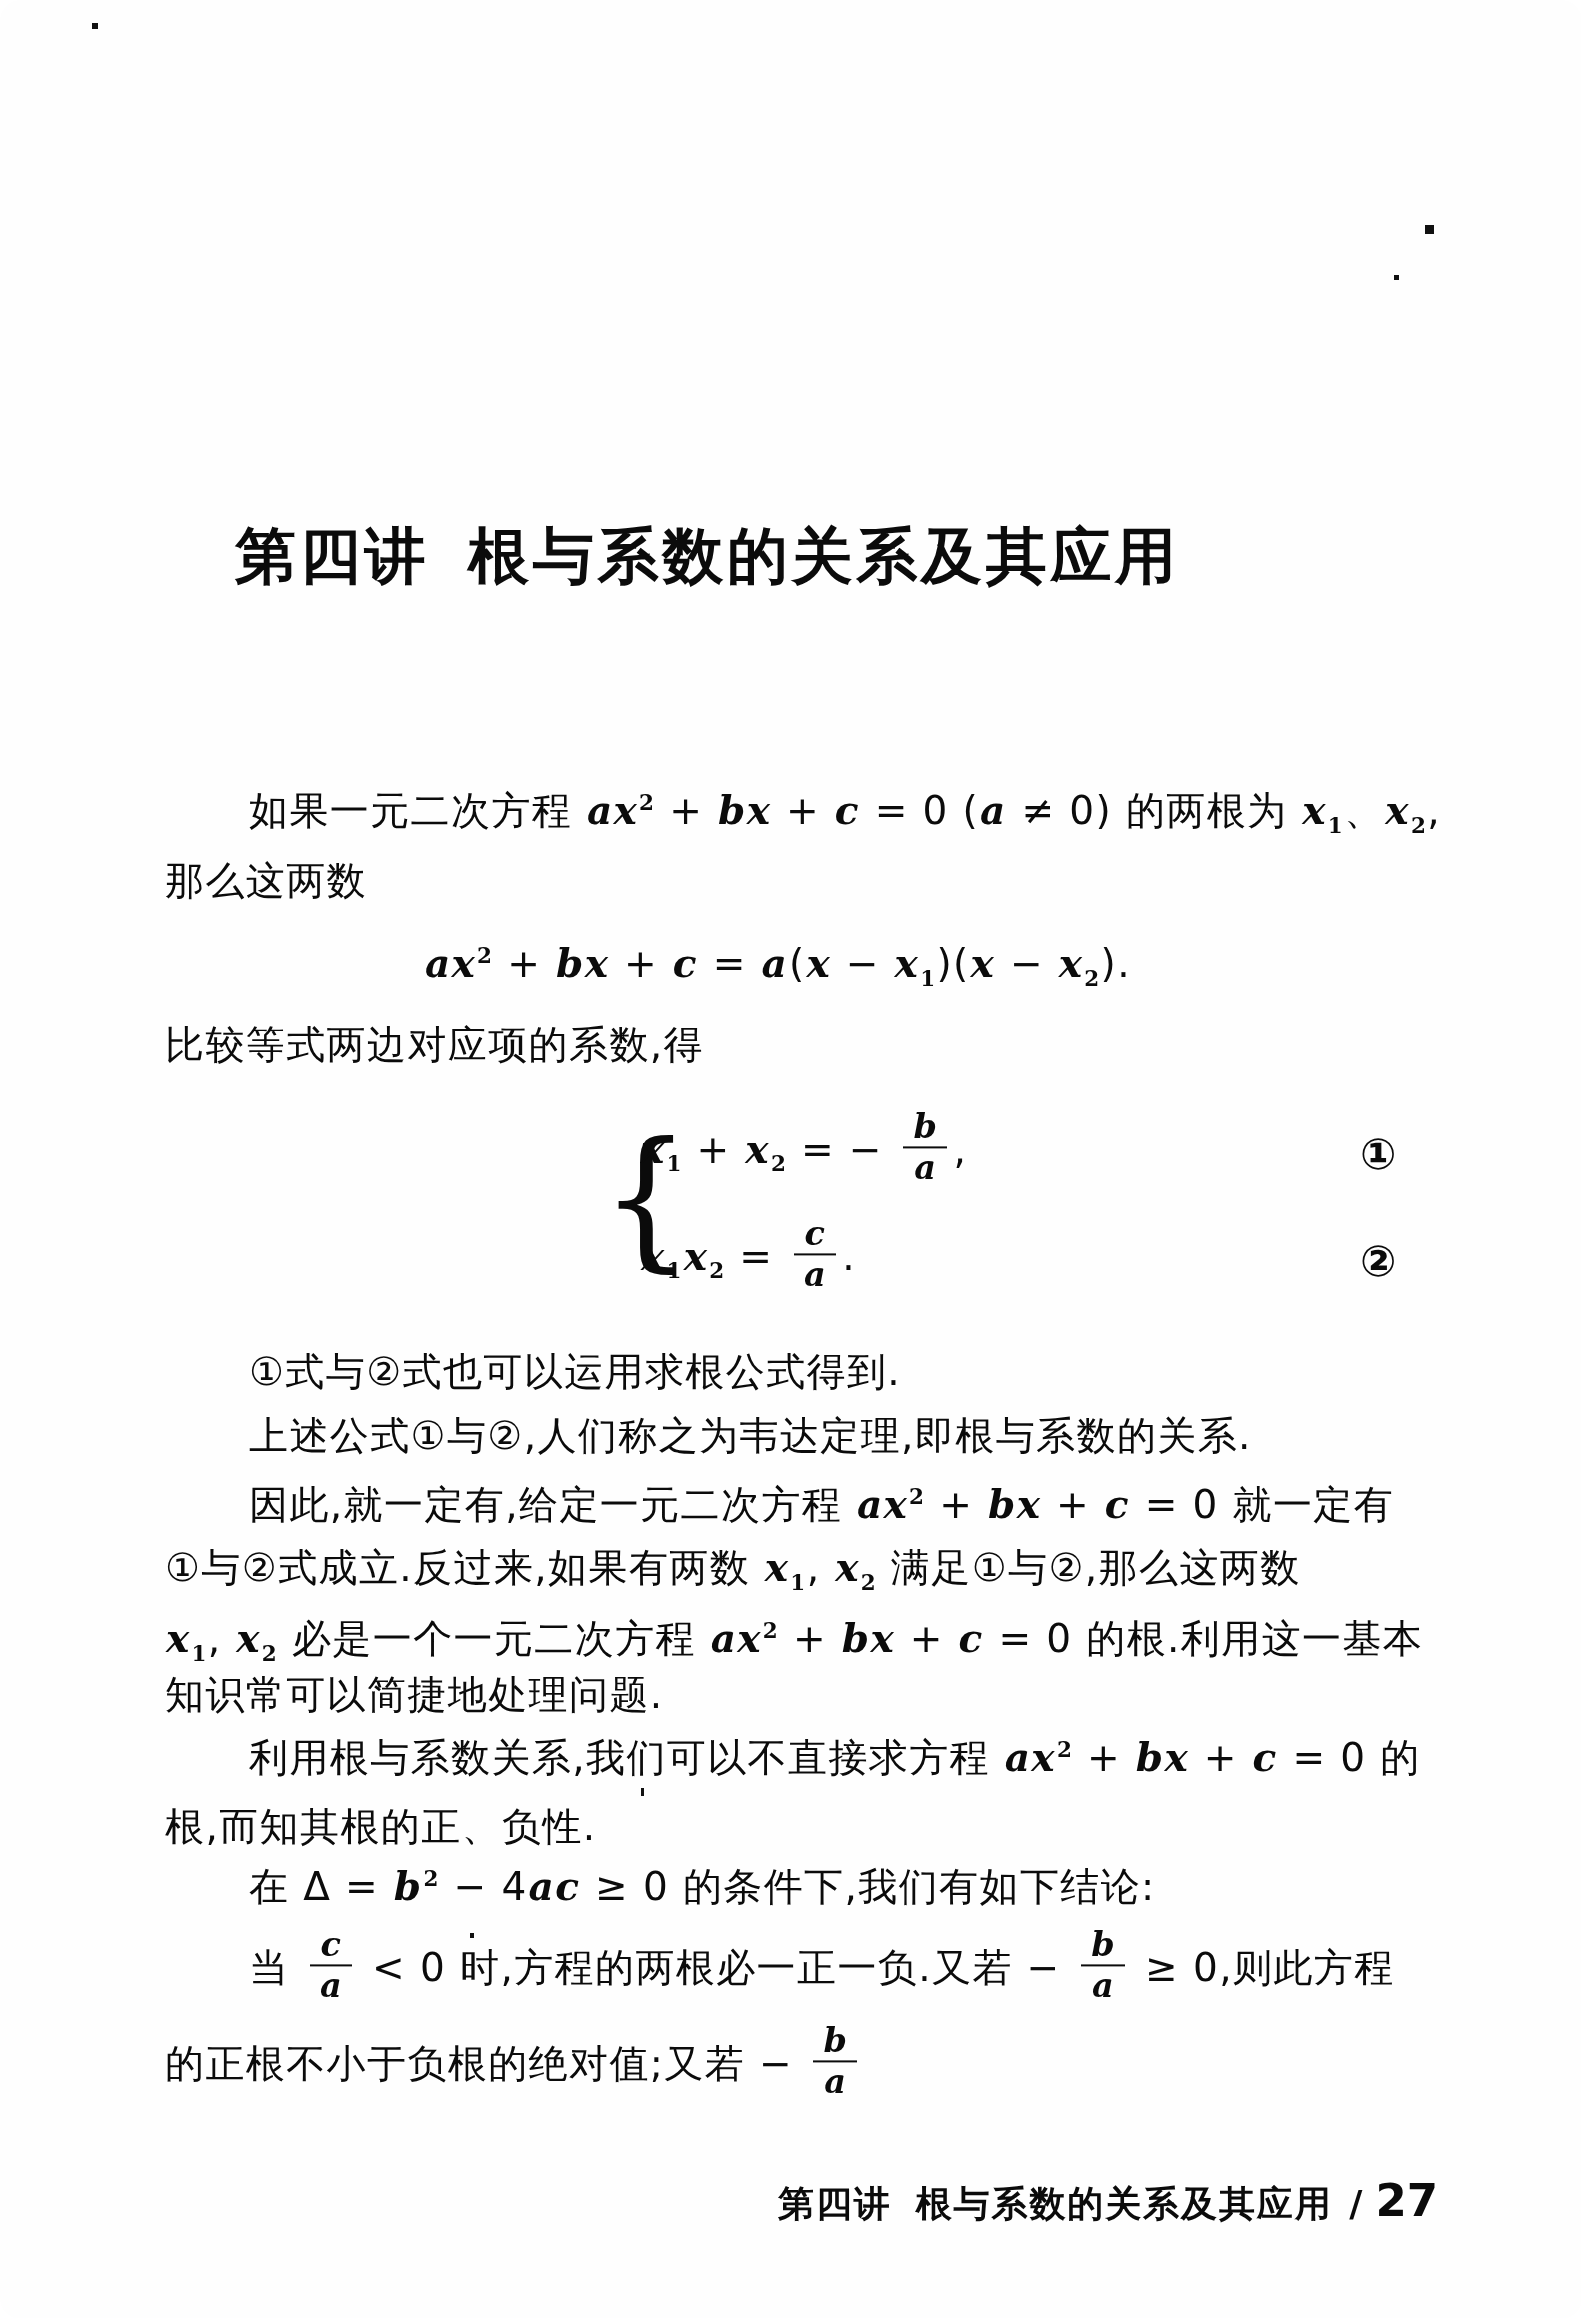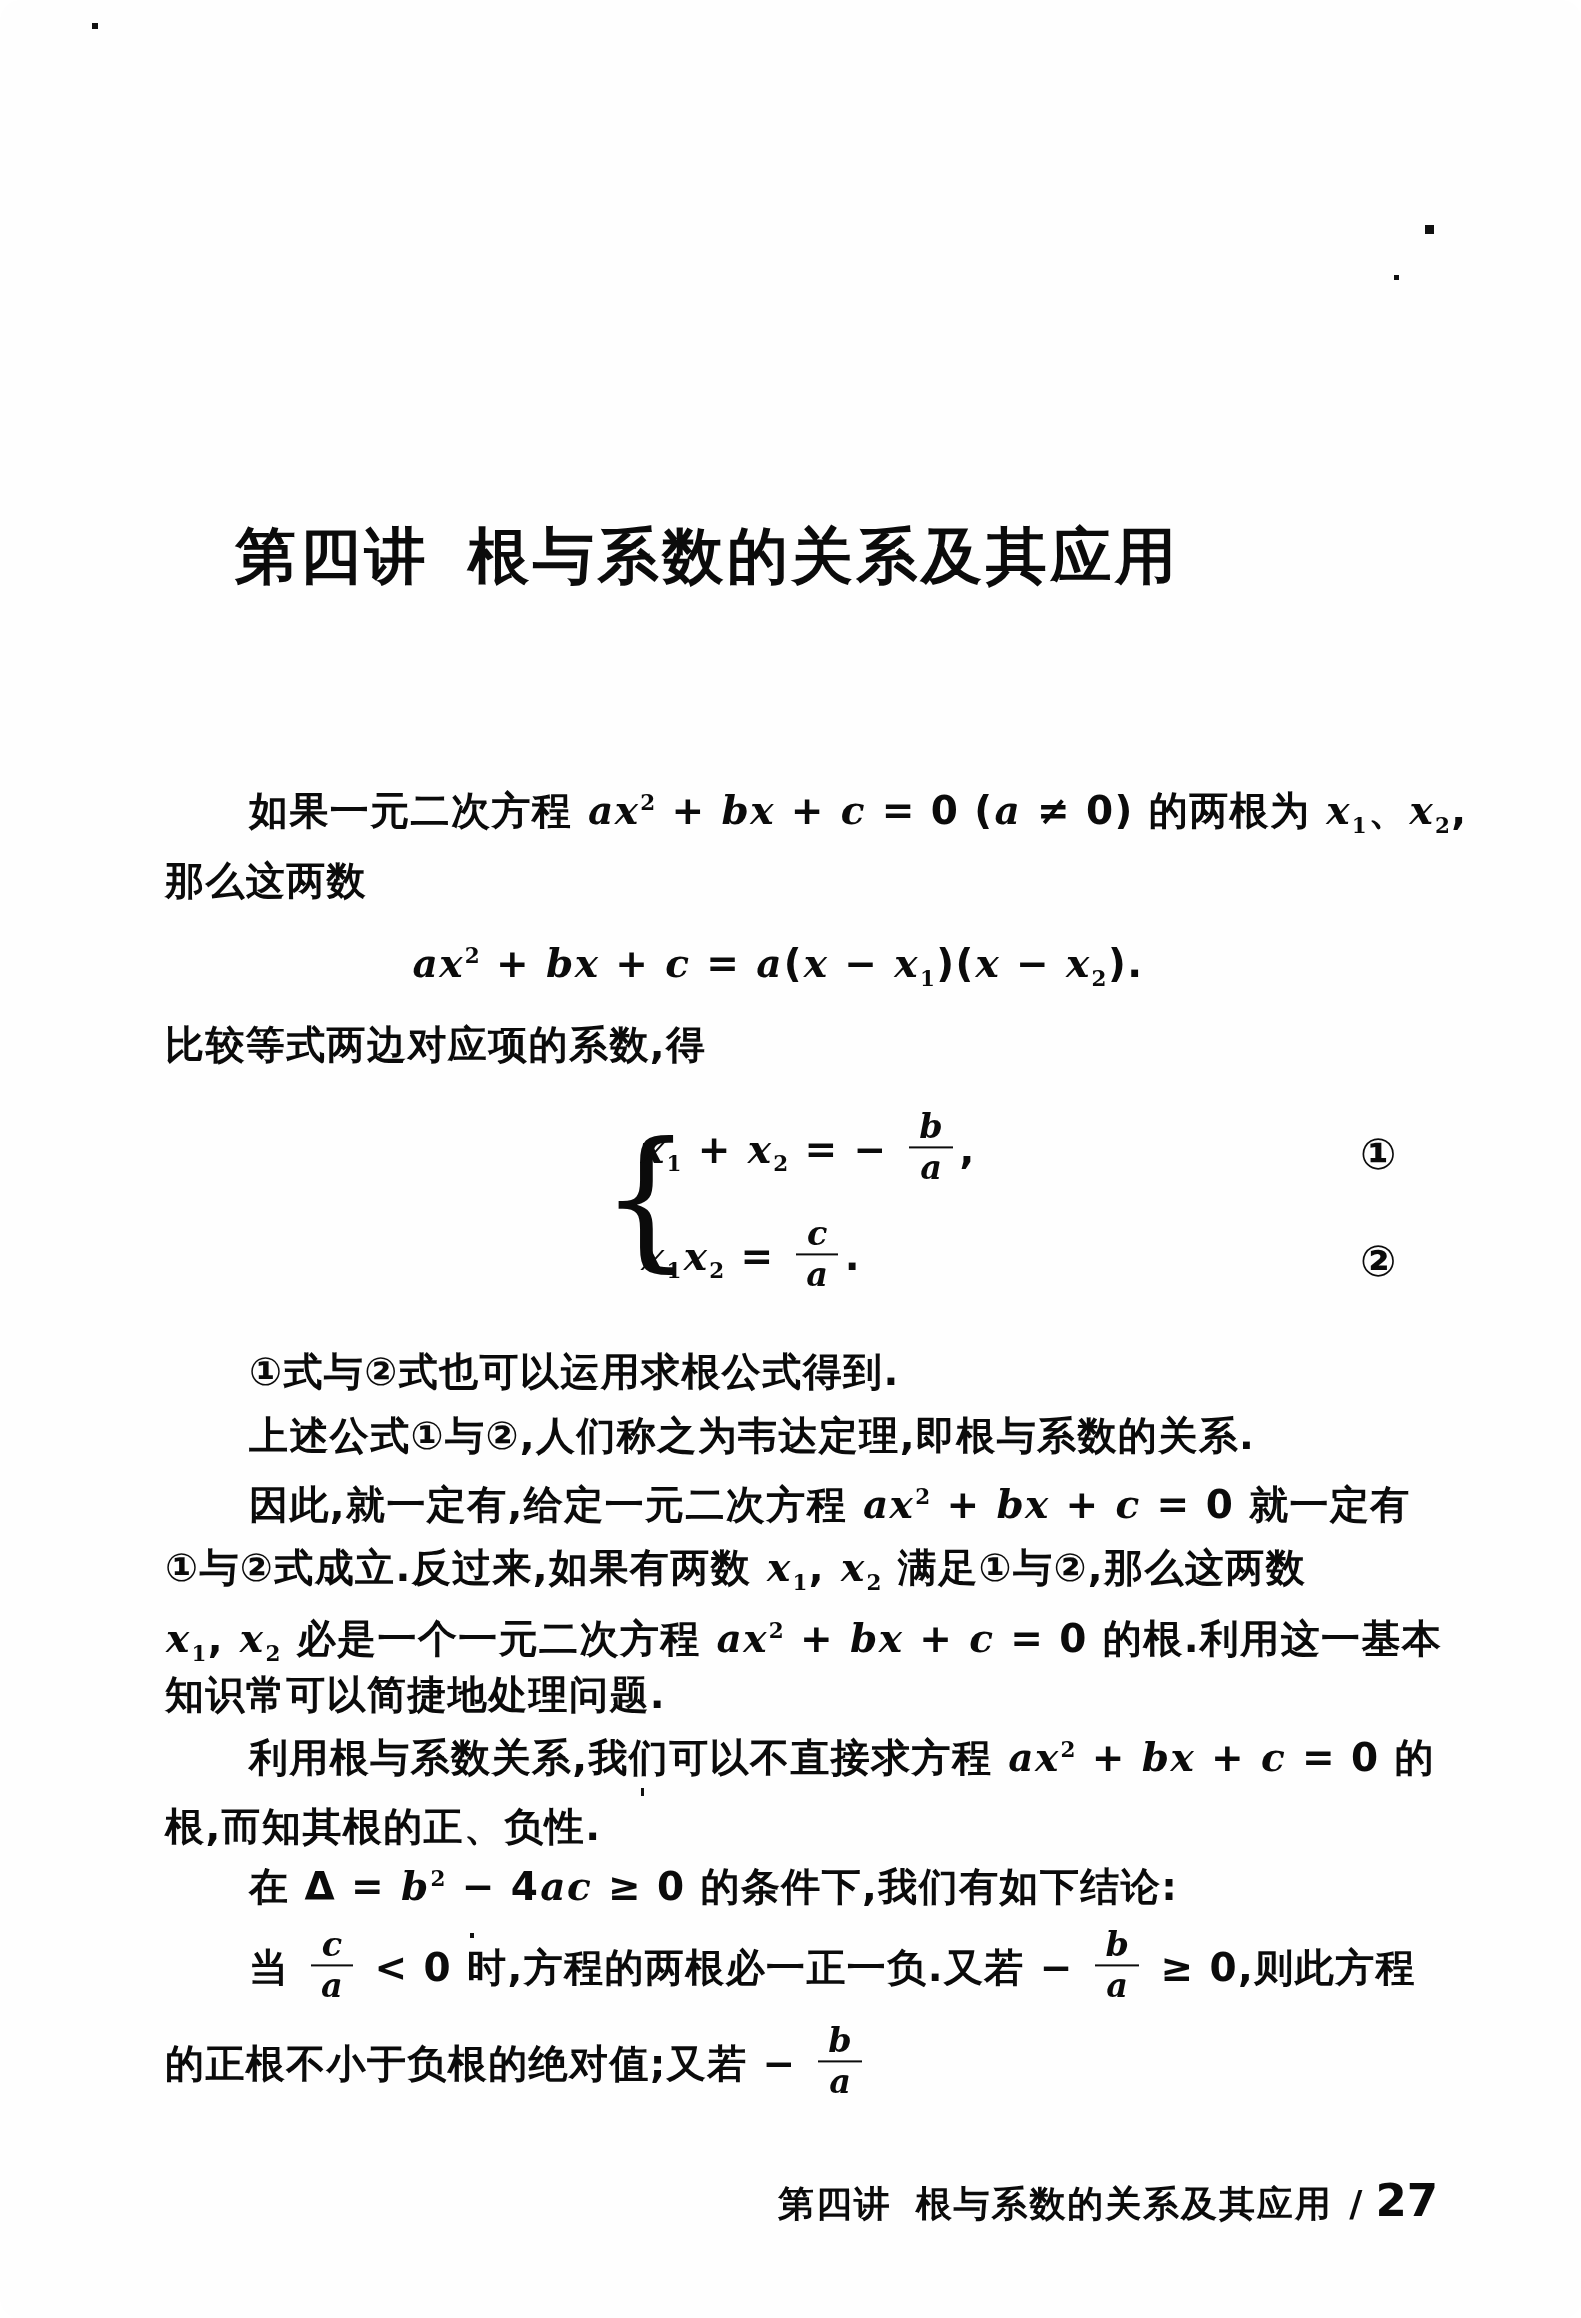--- a/index.html
+++ b/index.html
@@ -19,21 +19,21 @@
     font-size:61px;font-weight:900;letter-spacing:3.7px;
     white-space:nowrap;
   }
   .title .t-main{margin-left:39px;}
 
   
   .line{
     position:absolute;white-space:nowrap;
     font-size:39px;line-height:1.15;letter-spacing:1.4px;
   }
-  .seg-t{font-family:"DejaVu Sans","Liberation Sans",sans-serif;font-weight:700;}
+  .seg-t{font-family:"DejaVu Sans","Liberation Sans",sans-serif;font-weight:400;}
   .seg-m{font-family:"DejaVu Serif","Liberation Serif",serif;font-style:italic;font-weight:700;padding:0 0.9px;}
   .seg-sup{font-family:"DejaVu Serif","Liberation Serif",serif;font-weight:700;font-size:55%;vertical-align:super;}
   .seg-sub{font-family:"DejaVu Serif","Liberation Serif",serif;font-weight:700;font-size:55%;vertical-align:sub;}
 
   
   .frac{
     display:inline-block;vertical-align:middle;text-align:center;
     font-family:"DejaVu Serif","Liberation Serif",serif;
     font-style:italic;font-weight:700;
     font-size:86%;line-height:1.05;margin:0 6.5px;

